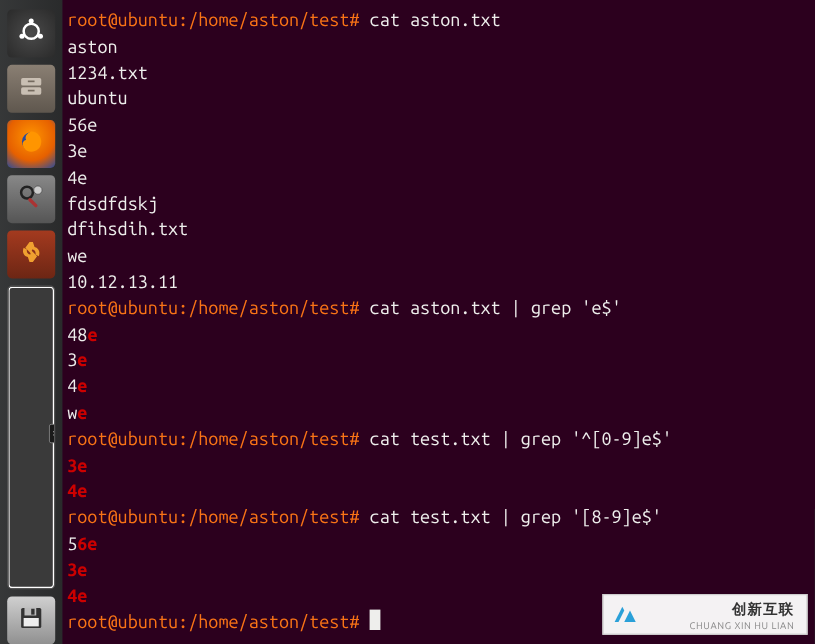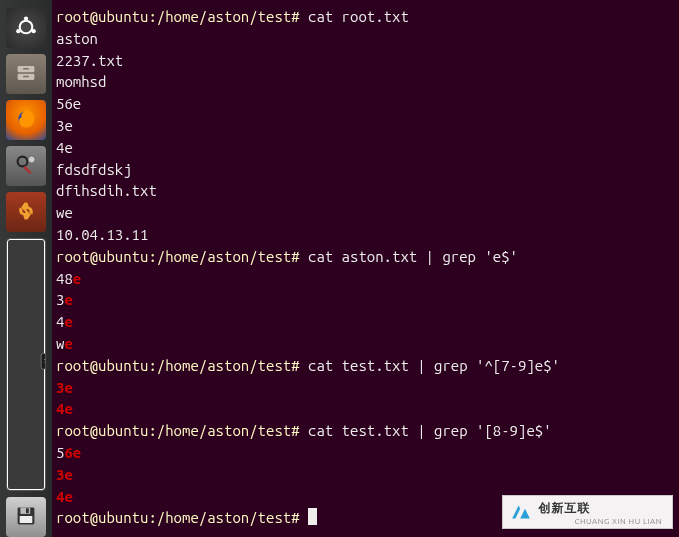--- a/index.html
+++ b/index.html
@@ -46,38 +46,39 @@
     flex: 1;
     background: #2c001e;
     padding: 6px 4px;
     font-family: "Ubuntu Mono", "DejaVu Sans Mono", monospace;
     font-size: 15px;
     line-height: 21.8px;
     color: #eeeeec;
     overflow: hidden;
     white-space: pre;
   }
-  .prompt-user { color: #fef9c3; }
+  .prompt-user { color: #f97316; }
   .hl { color: #cc0000; font-weight: bold; }
   .cursor {
     display: inline-block;
     width: 9px;
     height: 17px;
     background: #eeeeec;
     vertical-align: -2px;
   }
   .watermark {
     position: absolute;
     right: 6px;
     bottom: 8px;
     background: rgba(255,255,255,0.95);
     border: 1px solid #ccc;
     padding: 4px 10px 2px 36px;
     font-size: 12px;
     color: #333;
+    text-align: right;
   }
   .watermark .wm-logo {
     position: absolute;
     left: 6px;
     top: 6px;
     width: 24px;
     height: 20px;
   }
   .watermark .wm-main { font-weight: bold; letter-spacing: 1px; }
   .watermark .wm-sub { font-size: 8px; color: #888; letter-spacing: 0.5px; margin-left: 36px; }
@@ -145,37 +146,37 @@
       <svg viewBox="0 0 40 40">
         <rect x="8" y="8" width="24" height="24" rx="2" fill="#333"></rect>
         <rect x="12" y="8" width="14" height="9" fill="#bbb"></rect>
         <rect x="20" y="9" width="4" height="7" fill="#333"></rect>
         <rect x="11" y="20" width="18" height="10" fill="#eee"></rect>
       </svg>
     </span>
   </div>
 </div>
 
-<div class="terminal"><span class="prompt-user">root@ubuntu:/home/aston/test#</span> <span>cat root.txt</span>
+<div class="terminal"><span class="prompt-user">root@ubuntu:/home/aston/test#</span> <span>cat aston.txt</span>
 <span>aston</span>
-<span>2237.txt</span>
-<span>momhsd</span>
+<span>1234.txt</span>
+<span>ubuntu</span>
 <span>56e</span>
 <span>3e</span>
 <span>4e</span>
 <span>fdsdfdskj</span>
 <span>dfihsdih.txt</span>
 <span>we</span>
-<span>10.04.13.11</span>
+<span>10.12.13.11</span>
 <span class="prompt-user">root@ubuntu:/home/aston/test#</span> <span>cat aston.txt | grep 'e$'</span>
 <span><span>48</span><span class="hl">e</span></span>
 <span><span>3</span><span class="hl">e</span></span>
 <span><span>4</span><span class="hl">e</span></span>
 <span><span>w</span><span class="hl">e</span></span>
-<span class="prompt-user">root@ubuntu:/home/aston/test#</span> <span>cat test.txt | grep '^[7-9]e$'</span>
+<span class="prompt-user">root@ubuntu:/home/aston/test#</span> <span>cat test.txt | grep '^[0-9]e$'</span>
 <span><span></span><span class="hl">3e</span></span>
 <span><span></span><span class="hl">4e</span></span>
 <span class="prompt-user">root@ubuntu:/home/aston/test#</span> <span>cat test.txt | grep '[8-9]e$'</span>
 <span><span>5</span><span class="hl">6e</span></span>
 <span><span></span><span class="hl">3e</span></span>
 <span><span></span><span class="hl">4e</span></span>
 <span class="prompt-user">root@ubuntu:/home/aston/test#</span> <span class="cursor"></span></div>
 
 <div class="watermark">
   <svg class="wm-logo" viewBox="0 0 30 24">

